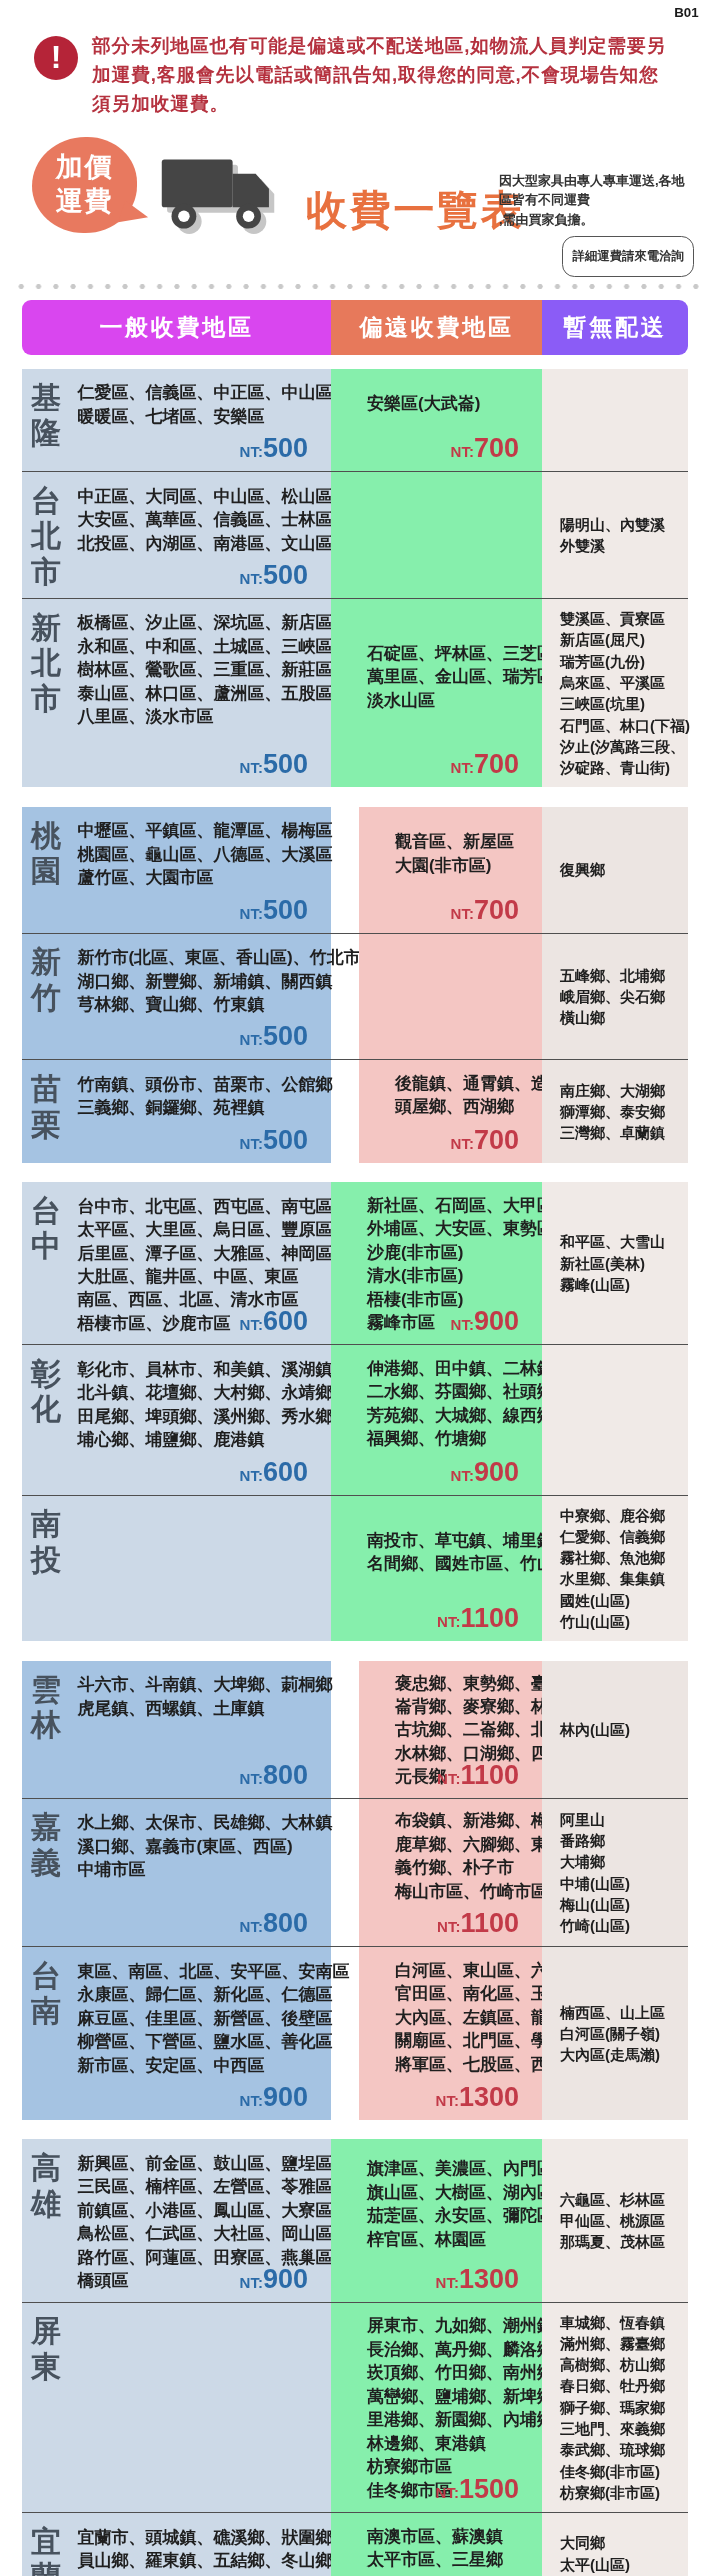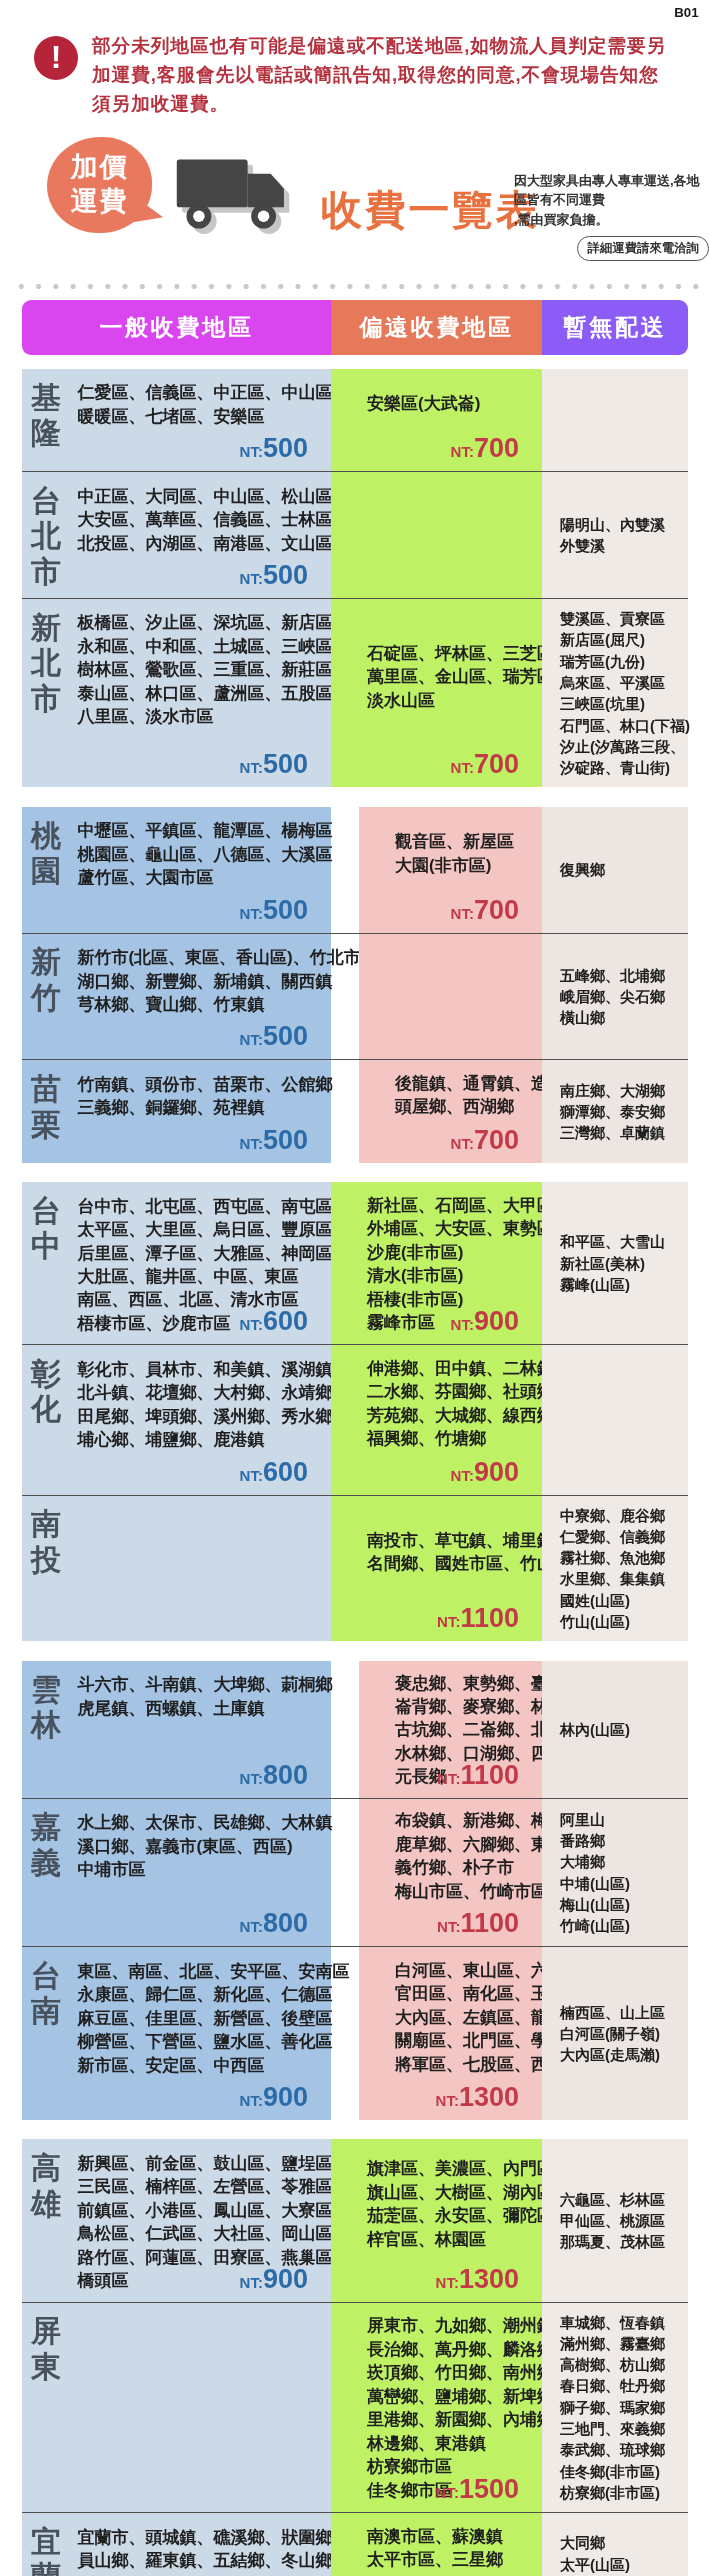--- a/index.html
+++ b/index.html
@@ -13,42 +13,42 @@
   
   .warning { display:flex; align-items:flex-start; gap:14px; padding:32px 36px 0 34px; }
   .warn-icon {
     flex:0 0 44px; width:44px; height:44px; border-radius:50%;
     background:#b52438; color:#fff; font-size:32px; font-weight:bold;
     display:flex; align-items:center; justify-content:center; margin-top:3.6px;
   }
   .warn-text { font-size:18.7px; font-weight:bold; color:#b5323f; line-height:1.55; letter-spacing:0.9px; }
 
   
-  .hero { position:relative; height:133px; margin-top:16px;margin-left:15px; }
+  .hero { position:relative; height:133px; margin-top:16px; }
   .bubble {
     position:absolute; left:32px; top:1.8px; width:105px; height:96px;
     background:#e8795f; border-radius:52% 48% 50% 50%;
     color:#fff; font-size:27px; font-weight:bold; letter-spacing:1.8px;
     display:flex; flex-direction:column; align-items:center; justify-content:center; line-height:1.25;
   }
   .bubble .tail {
     position:absolute; right:-10.7px; bottom:5.3px; width:0; height:0;
     border-left:27px solid #e8795f; border-top:9px solid transparent; border-bottom:14px solid transparent;
     transform:rotate(18deg);
   }
   .truck { position:absolute; left:160px; top:19.5px; }
   .hero-title {
     position:absolute; left:306px; top:48px; font-size:41px; font-weight:bold;
     color:#e8713f; letter-spacing:2.7px; white-space:nowrap;
   }
   .hero-right { position:absolute; left:499px; top:36px; width:195px; display:flex; flex-direction:column; }
   .hero-sub { font-size:13px; font-weight:bold; color:#333; line-height:1.5; }
   .hero-badge {
     align-self:flex-end; margin-top:7px; border:1.8px solid #555; border-radius:12.4px;
-    padding:3px 9px; font-size:12.4px; font-weight:bold; color:#333; background:#fff;
+    padding:11px 9px; font-size:12.4px; font-weight:bold; color:#333; background:#fff;
   }
 
   
   .dots {
     height:9px; margin:12.4px 9px 10.7px 9px;
     background-image:radial-gradient(circle, #c9c9c9 2.3px, transparent 2.8px);
     background-size:17.3px 9px; background-position:3.6px 1.8px; background-repeat:repeat-x;
   }
 
   
@@ -59,21 +59,21 @@
   .th.remote  { background:#e7795b; }
   .th.nodeliv { background:#8b5cf6; border-radius:0 9px 9px 0; }
 
   .band { margin-bottom:19.5px; }
   .row { display:grid; grid-template-columns:309px 211px 146px; }
   .row + .row { border-top:1.8px solid #4f4f4f; }
 
   .cell { position:relative; display:flex; }
   .cell.general { }
   .band.light .cell.general { background:#ccd9e7; }
-  .band.light .cell.remote  { background:#bef264; }
+  .band.light .cell.remote  { background:#86efac; }
   .band.light .cell.nodeliv { background:#f0eae7; }
   .band.dark  .cell.general { background:#a5c3e2; }
   .band.dark  .cell.remote  { background:#f4c6c3;margin-left:28px; }
   .band.dark  .cell.nodeliv { background:#ece5e2; }
 
   .region {
     flex:0 0 43px; padding:10.7px 0 0 9px; width:43px;
     font-size:30px; font-weight:bold; color:#47525e; line-height:1.18;
     word-break:break-all; letter-spacing:0;
   }

